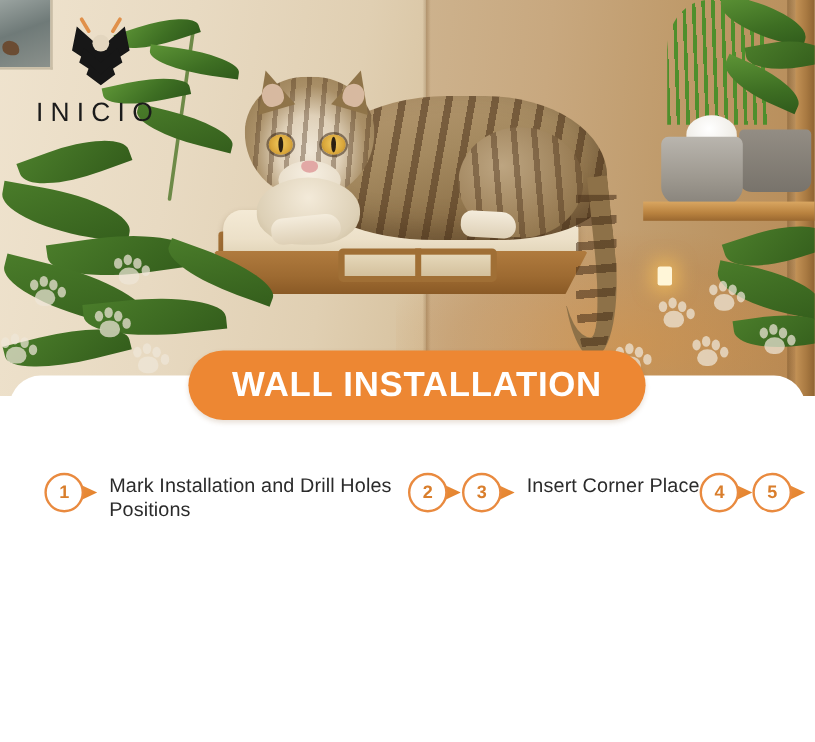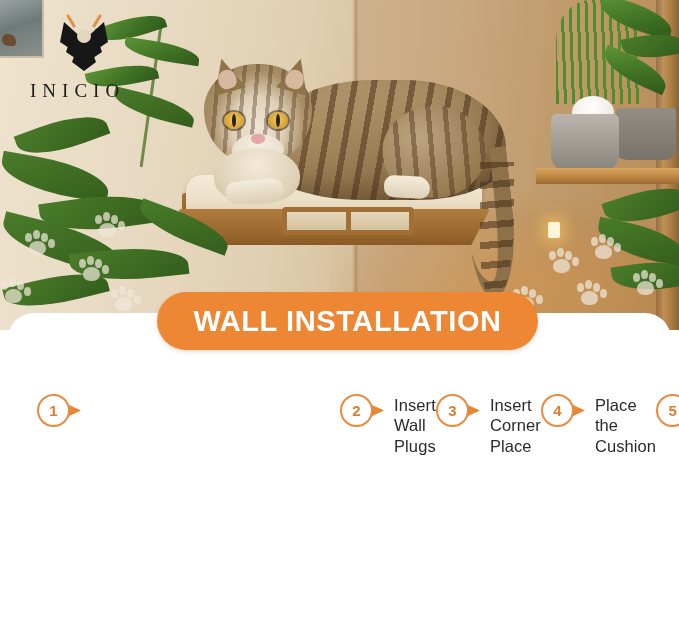--- a/index.html
+++ b/index.html
@@ -400,69 +400,68 @@
 
   <div style="position:absolute;left:30px;top:14px;width:108px;height:84px;">
     <svg width="108" height="58" viewBox="0 0 108 58">
       <path d="M30 28 L34 8 L54 26 L74 8 L78 28 L54 44 Z" fill="#171717"></path>
       <path d="M36 38 L40 26 L54 38 L68 26 L72 38 L54 50 Z" fill="#171717"></path>
       <path d="M42 48 L45 40 L54 48 L63 40 L66 48 L54 57 Z" fill="#171717"></path>
       <circle cx="54" cy="22" r="7" fill="#e3d6bf"></circle>
       <path d="M38 2 L44 12" stroke="#e0904a" stroke-width="3" stroke-linecap="round" fill="none"></path>
       <path d="M70 2 L64 12" stroke="#e0904a" stroke-width="3" stroke-linecap="round" fill="none"></path>
     </svg>
-    <div style="font-size:19px;letter-spacing:6px;color:#1b1b1b;margin-top:4px;font-family:Liberation Serif, serif;">INICIO</div>
+    <div style="font-size:22px;letter-spacing:6px;color:#1b1b1b;margin-top:4px;font-family:Liberation Sans, sans-serif;">INICIO</div>
   </div>
 </div>
 
 <div class="card"></div>
 
 <div class="banner">
   <span class="banner-text">WALL INSTALLATION</span>
 </div>
 
 <div class="steps">
 
   <div class="step">
     <div class="badge">
       <div class="arrow"></div>
       <div class="ring">
         <span class="num">1</span>
       </div>
     </div>
+    <div class="step-label">Mark Installation and Drill Holes Positions</div>
   </div>
 
   <div class="step">
     <div class="badge">
       <div class="arrow"></div>
       <div class="ring">
         <span class="num">2</span>
       </div>
     </div>
-    <div class="step-label">Insert Wall Plugs</div>
   </div>
 
   <div class="step">
     <div class="badge">
       <div class="arrow"></div>
       <div class="ring">
         <span class="num">3</span>
       </div>
     </div>
     <div class="step-label">Insert Corner Place</div>
   </div>
 
   <div class="step">
     <div class="badge">
       <div class="arrow"></div>
       <div class="ring">
         <span class="num">4</span>
       </div>
     </div>
-    <div class="step-label">Place the Cushion</div>
   </div>
 
   <div class="step">
     <div class="badge">
       <div class="arrow"></div>
       <div class="ring">
         <span class="num">5</span>
       </div>
     </div>
 

